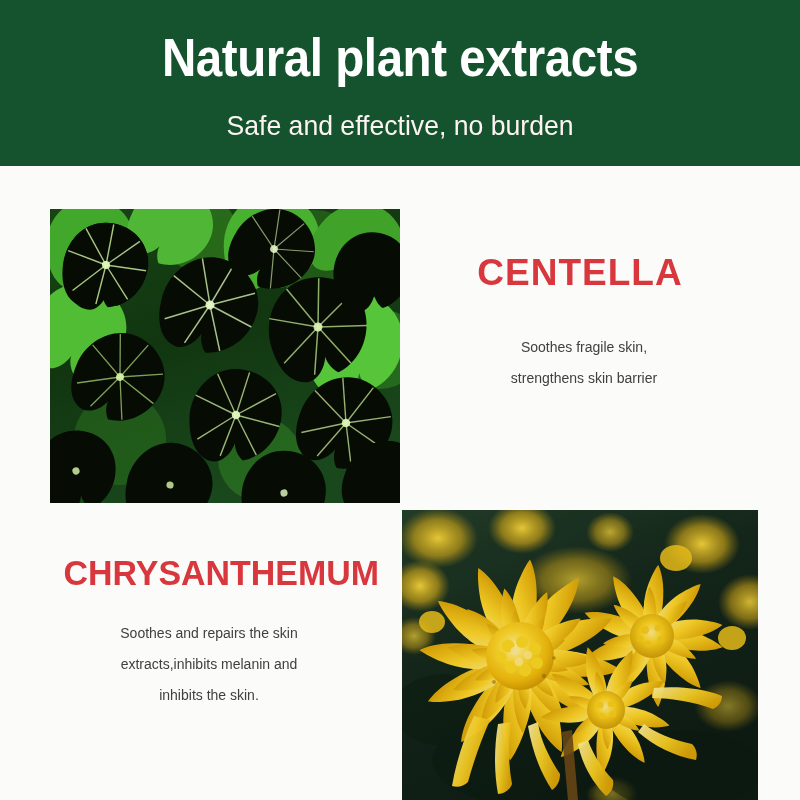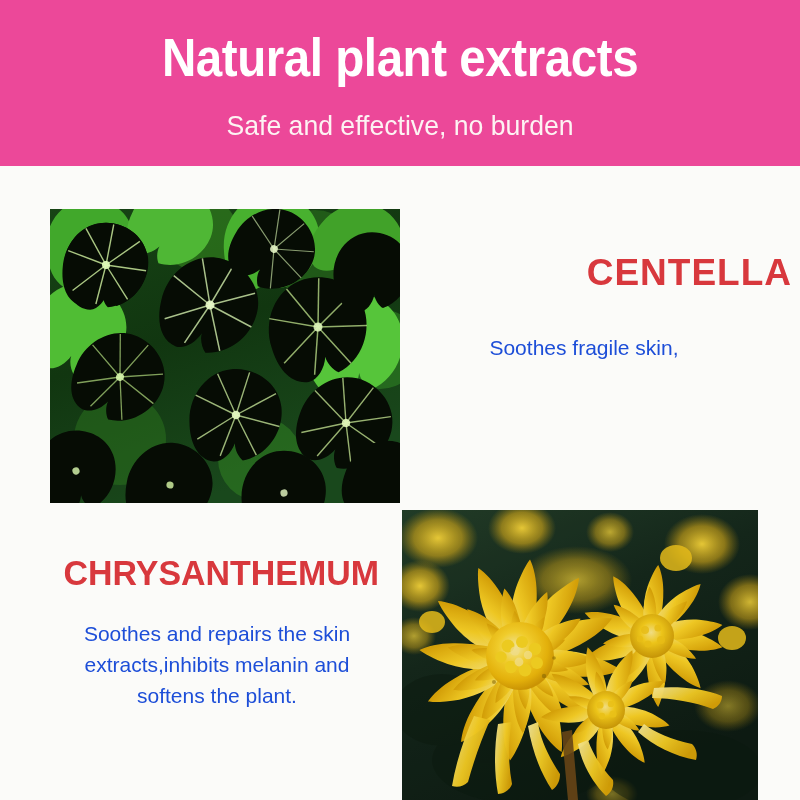--- a/index.html
+++ b/index.html
@@ -20,21 +20,21 @@
     overflow: hidden;
   }
 
   
   .header-band {
     position: absolute;
     left: 0;
     top: 0;
     width: 800px;
     height: 166px;
-    background: #ec4899;
+    background: #14532d;
     overflow: hidden;
   }
   .header-title {
     position: absolute;
     left: 0;
     top: 26px;
     width: 800px;
     text-align: center;
     color: #ffffff;
     font-family: "Liberation Sans", "DejaVu Sans", sans-serif;
@@ -96,57 +96,56 @@
   
   .ingredient-heading {
     position: absolute;
     color: #d8383d;
     font-family: "Liberation Sans", "DejaVu Sans", sans-serif;
     font-weight: bold;
     white-space: nowrap;
   }
   .ingredient-body {
     position: absolute;
-    color: #1d4ed8;
+    color: #404040;
     font-family: "Liberation Sans", "DejaVu Sans", sans-serif;
     font-weight: normal;
-    font-size: 21px;
+    font-size: 14px;
     line-height: 31px;
     text-align: center;
   }
 
   #centella-heading {
     left: 400px;
     top: 252px;
     width: 360px;
-    text-align: right;
+    text-align: center;
     font-size: 37px;
     line-height: 42px;
     letter-spacing: 1px;
-    padding-left: 32px;
   }
   #centella-body {
     left: 400px;
     top: 332px;
     width: 368px;
   }
 
   #chrysanthemum-heading {
     left: 42px;
     top: 553px;
     width: 356px;
     text-align: center;
     font-size: 35px;
     line-height: 40px;
     letter-spacing: 0px;
     transform: scaleX(0.97);
     transform-origin: 220px 0;
   }
   #chrysanthemum-body {
-    left: 36px;
+    left: 28px;
     top: 618px;
     width: 362px;
   }
 </style>
 </head>
 <body>
 
 <div class="page">
 
   <div class="header-band">
@@ -346,28 +345,29 @@
       </g>
 
       <rect width="350" height="294" fill="#7fe24a" opacity="0.05"></rect>
     </svg>
   </div>
 
   <div class="ingredient-heading" id="centella-heading">CENTELLA</div>
 
   <div class="ingredient-body" id="centella-body">
     <div>Soothes fragile skin,</div>
+    <div>strengthens skin barrier</div>
   </div>
 
   <div class="ingredient-heading" id="chrysanthemum-heading">CHRYSANTHEMUM</div>
 
   <div class="ingredient-body" id="chrysanthemum-body">
     <div>Soothes and repairs the skin</div>
     <div>extracts,inhibits melanin and</div>
-    <div>softens the plant.</div>
+    <div>inhibits the skin.</div>
   </div>
 
   <div class="photo" id="chrysanthemum-photo">
     <svg width="356" height="290" viewBox="0 0 356 290" xmlns="http://www.w3.org/2000/svg">
       <defs>
         <linearGradient id="bgDark" x1="0" y1="0" x2="0.5" y2="1">
           <stop offset="0%" stop-color="#24402a"></stop>
           <stop offset="45%" stop-color="#16291c"></stop>
           <stop offset="100%" stop-color="#0e1c14"></stop>
         </linearGradient>

